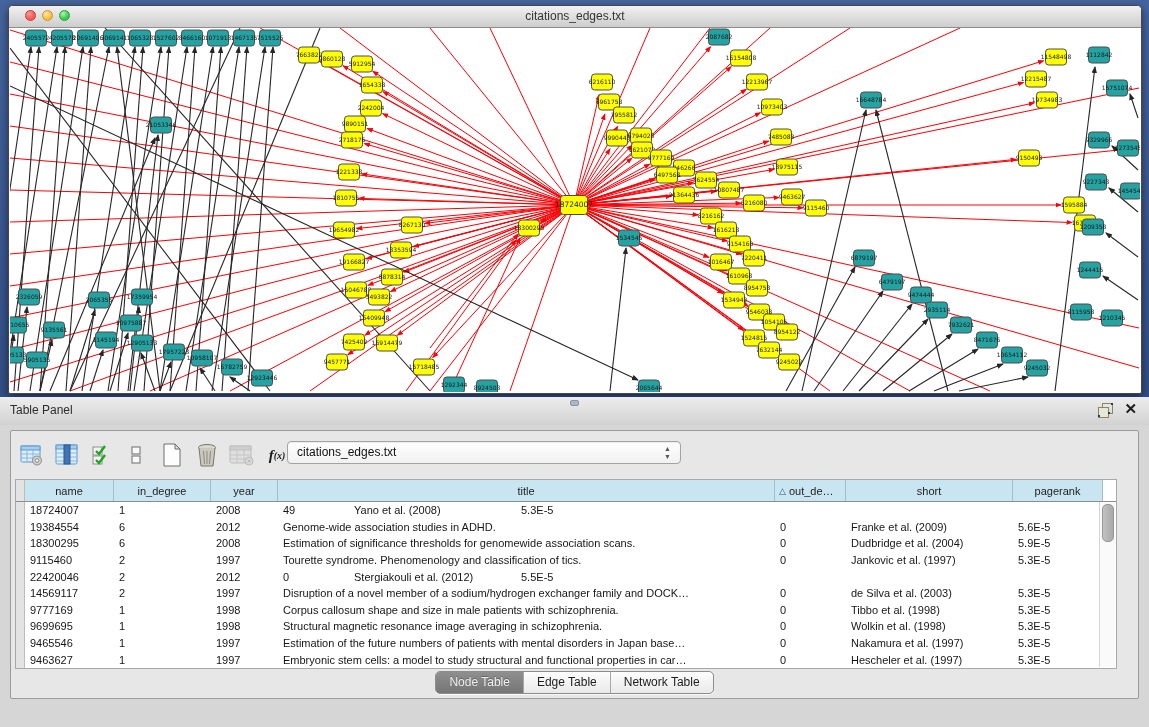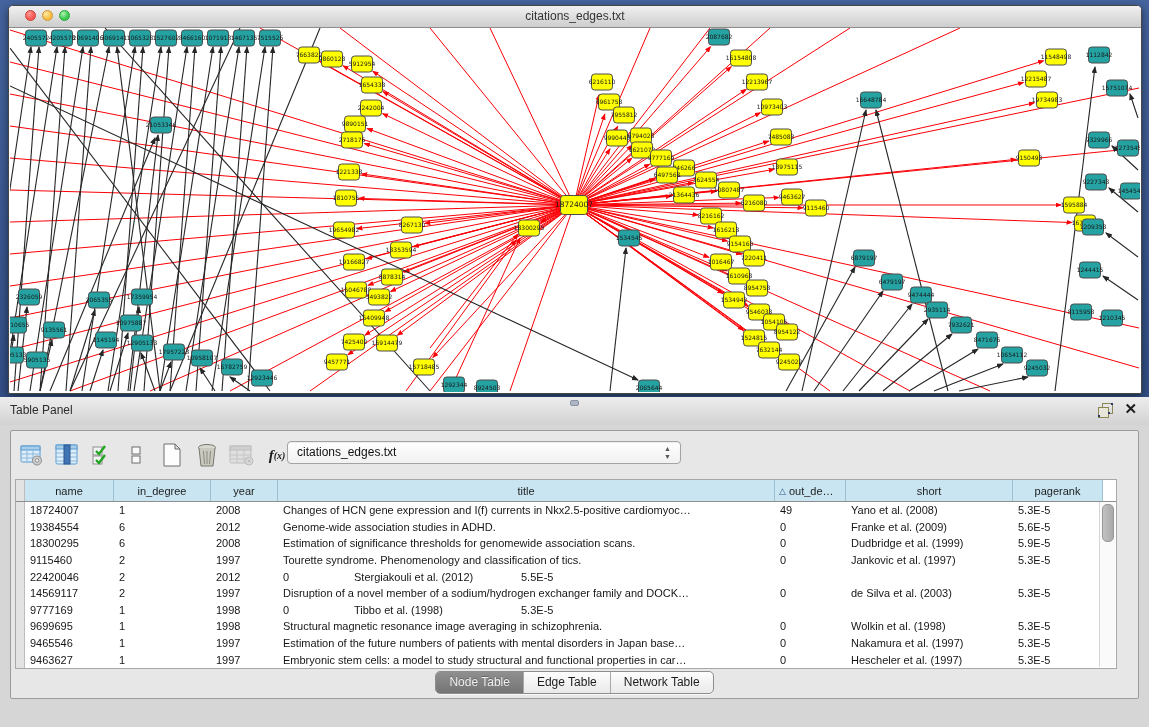--- a/index.html
+++ b/index.html
@@ -586,21 +586,20 @@
             <div class="th c4 sorted"><span class="tri">△</span>out_de…</div>
             <div class="th c5">short</div>
             <div class="th c6">pagerank</div>
           </div>
         <div id="tbody">
             <div class="trow">
               <div class="gutter" style="align-self: stretch;"></div>
               <div class="td c0">18724007</div>
               <div class="td c1">1</div>
               <div class="td c2">2008</div>
-              <div class="td c3">Changes of HCN gene expression and I(f) currents in Nkx2.5-positive cardiomyoc…</div>
               <div class="td c4">49</div>
               <div class="td c5">Yano et al. (2008)</div>
               <div class="td c6">5.3E-5</div>
             </div>
             <div class="trow">
               <div class="gutter" style="align-self: stretch;"></div>
               <div class="td c0">19384554</div>
               <div class="td c1">6</div>
               <div class="td c2">2012</div>
               <div class="td c3">Genome-wide association studies in ADHD.</div>
@@ -608,21 +607,21 @@
               <div class="td c5">Franke et al. (2009)</div>
               <div class="td c6">5.6E-5</div>
             </div>
             <div class="trow">
               <div class="gutter" style="align-self: stretch;"></div>
               <div class="td c0">18300295</div>
               <div class="td c1">6</div>
               <div class="td c2">2008</div>
               <div class="td c3">Estimation of significance thresholds for genomewide association scans.</div>
               <div class="td c4">0</div>
-              <div class="td c5">Dudbridge et al. (1999)</div>
+              <div class="td c5">Dudbridge et al. (2004)</div>
               <div class="td c6">5.9E-5</div>
             </div>
             <div class="trow">
               <div class="gutter" style="align-self: stretch;"></div>
               <div class="td c0">9115460</div>
               <div class="td c1">2</div>
               <div class="td c2">1997</div>
               <div class="td c3">Tourette syndrome. Phenomenology and classification of tics.</div>
               <div class="td c4">0</div>
               <div class="td c5">Jankovic et al. (1997)</div>
@@ -645,20 +644,21 @@
               <div class="td c3">Disruption of a novel member of a sodium/hydrogen exchanger family and DOCK…</div>
               <div class="td c4">0</div>
               <div class="td c5">de Silva et al. (2003)</div>
               <div class="td c6">5.3E-5</div>
             </div>
             <div class="trow">
               <div class="gutter" style="align-self: stretch;"></div>
               <div class="td c0">9777169</div>
               <div class="td c1">1</div>
               <div class="td c2">1998</div>
+              <div class="td c3">Corpus callosum shape and size in male patients with schizophrenia.</div>
               <div class="td c4">0</div>
               <div class="td c5">Tibbo et al. (1998)</div>
               <div class="td c6">5.3E-5</div>
             </div>
             <div class="trow">
               <div class="gutter" style="align-self: stretch;"></div>
               <div class="td c0">9699695</div>
               <div class="td c1">1</div>
               <div class="td c2">1998</div>
               <div class="td c3">Structural magnetic resonance image averaging in schizophrenia.</div>

